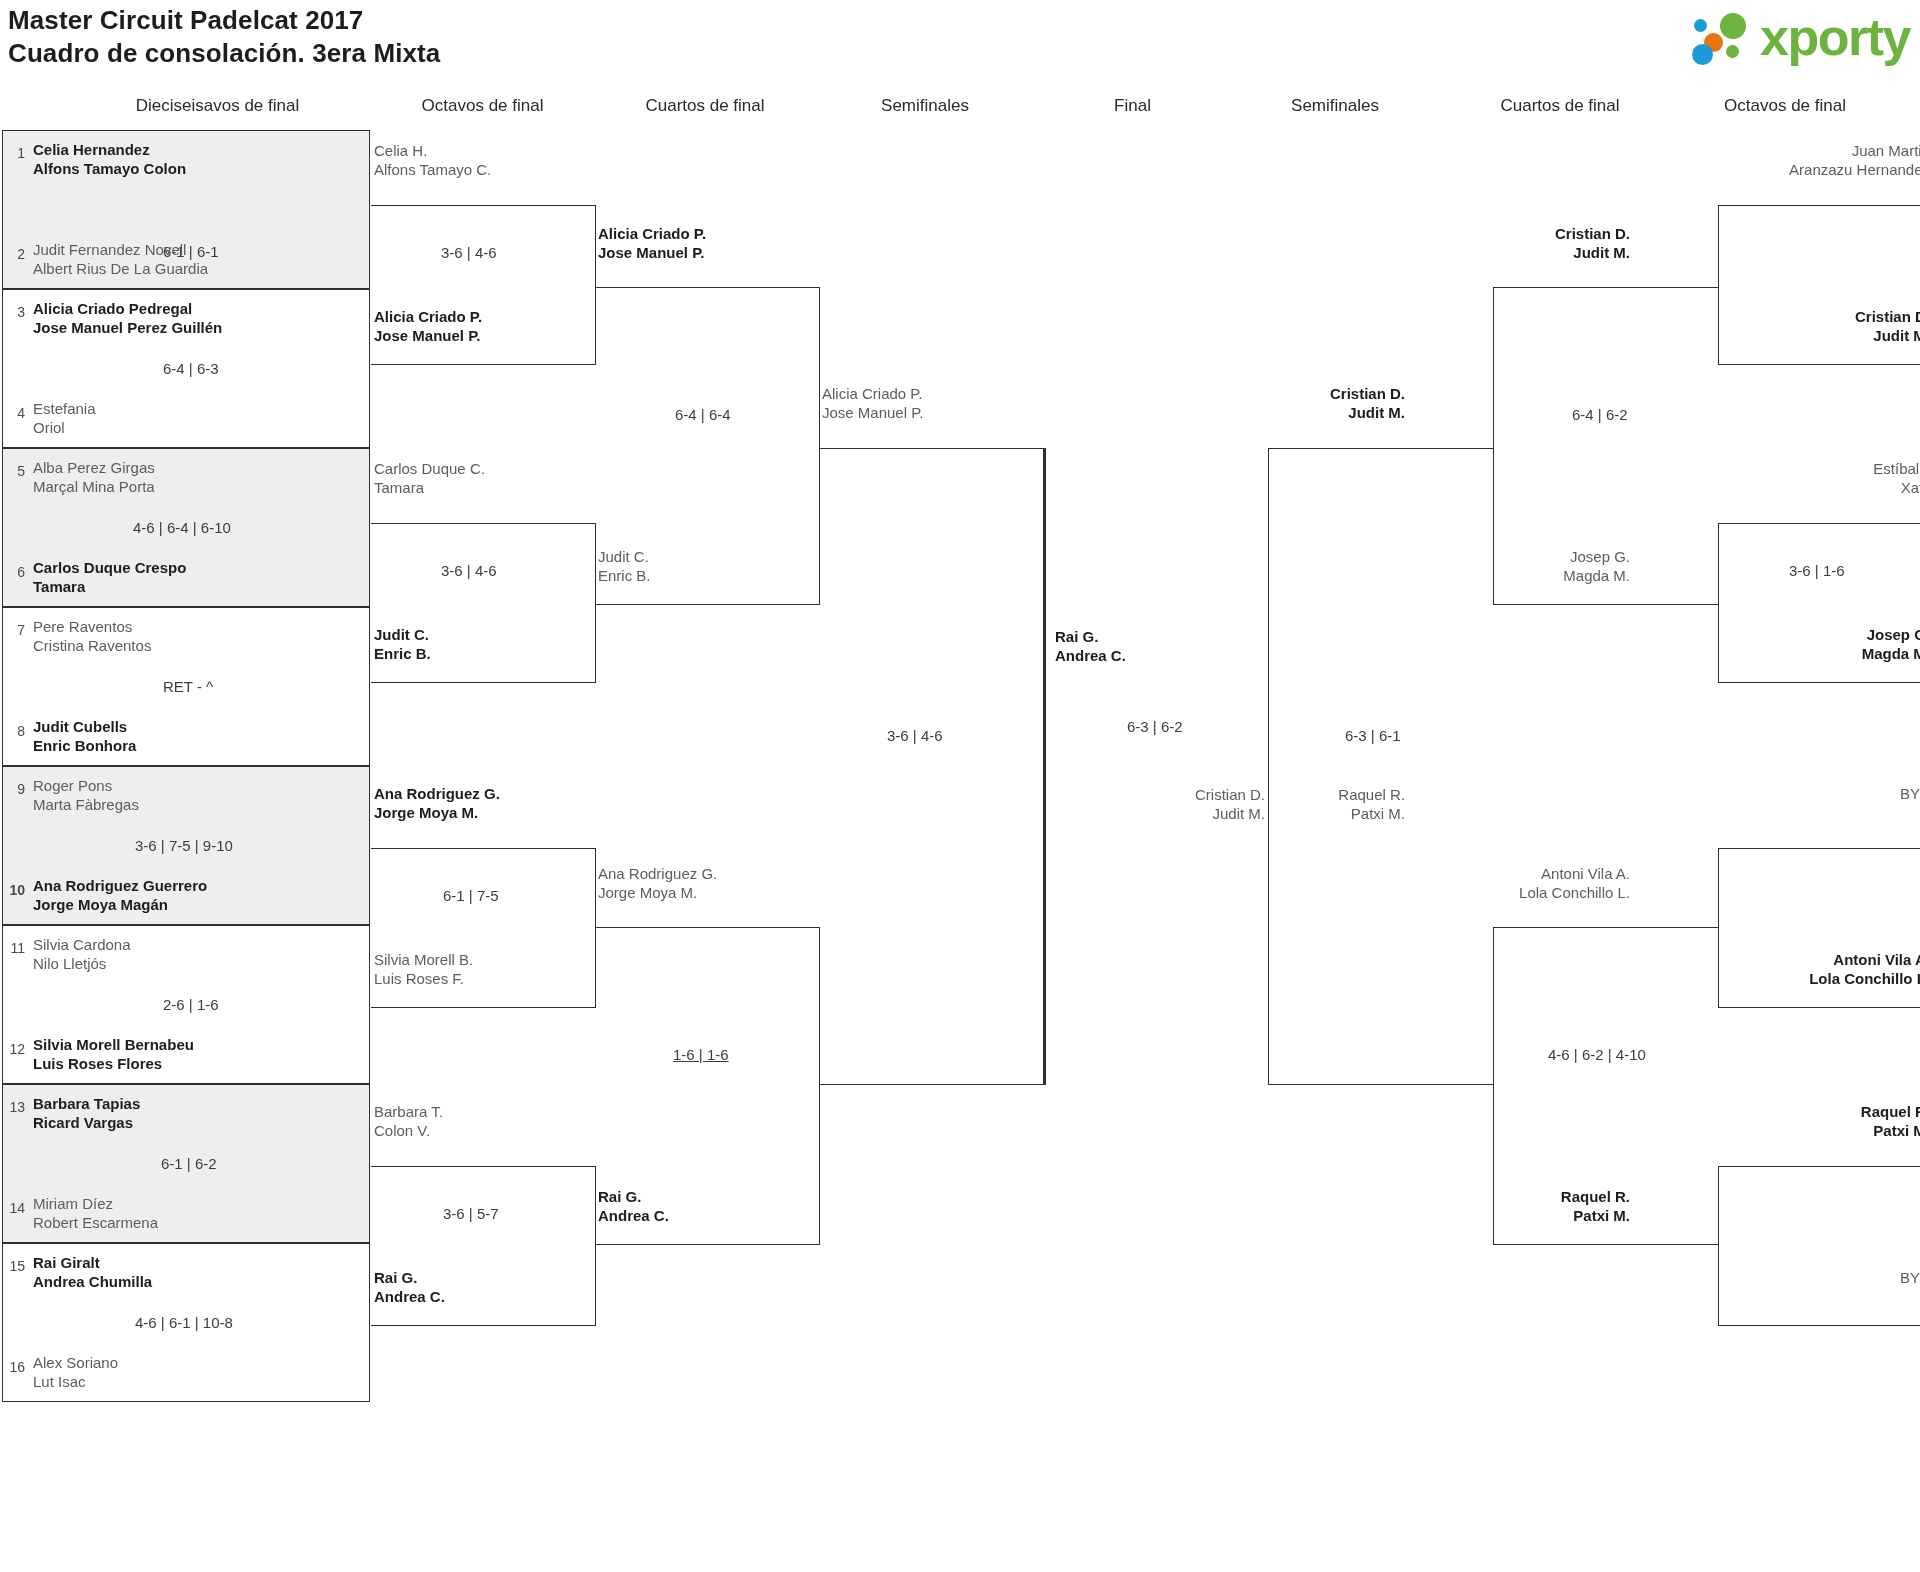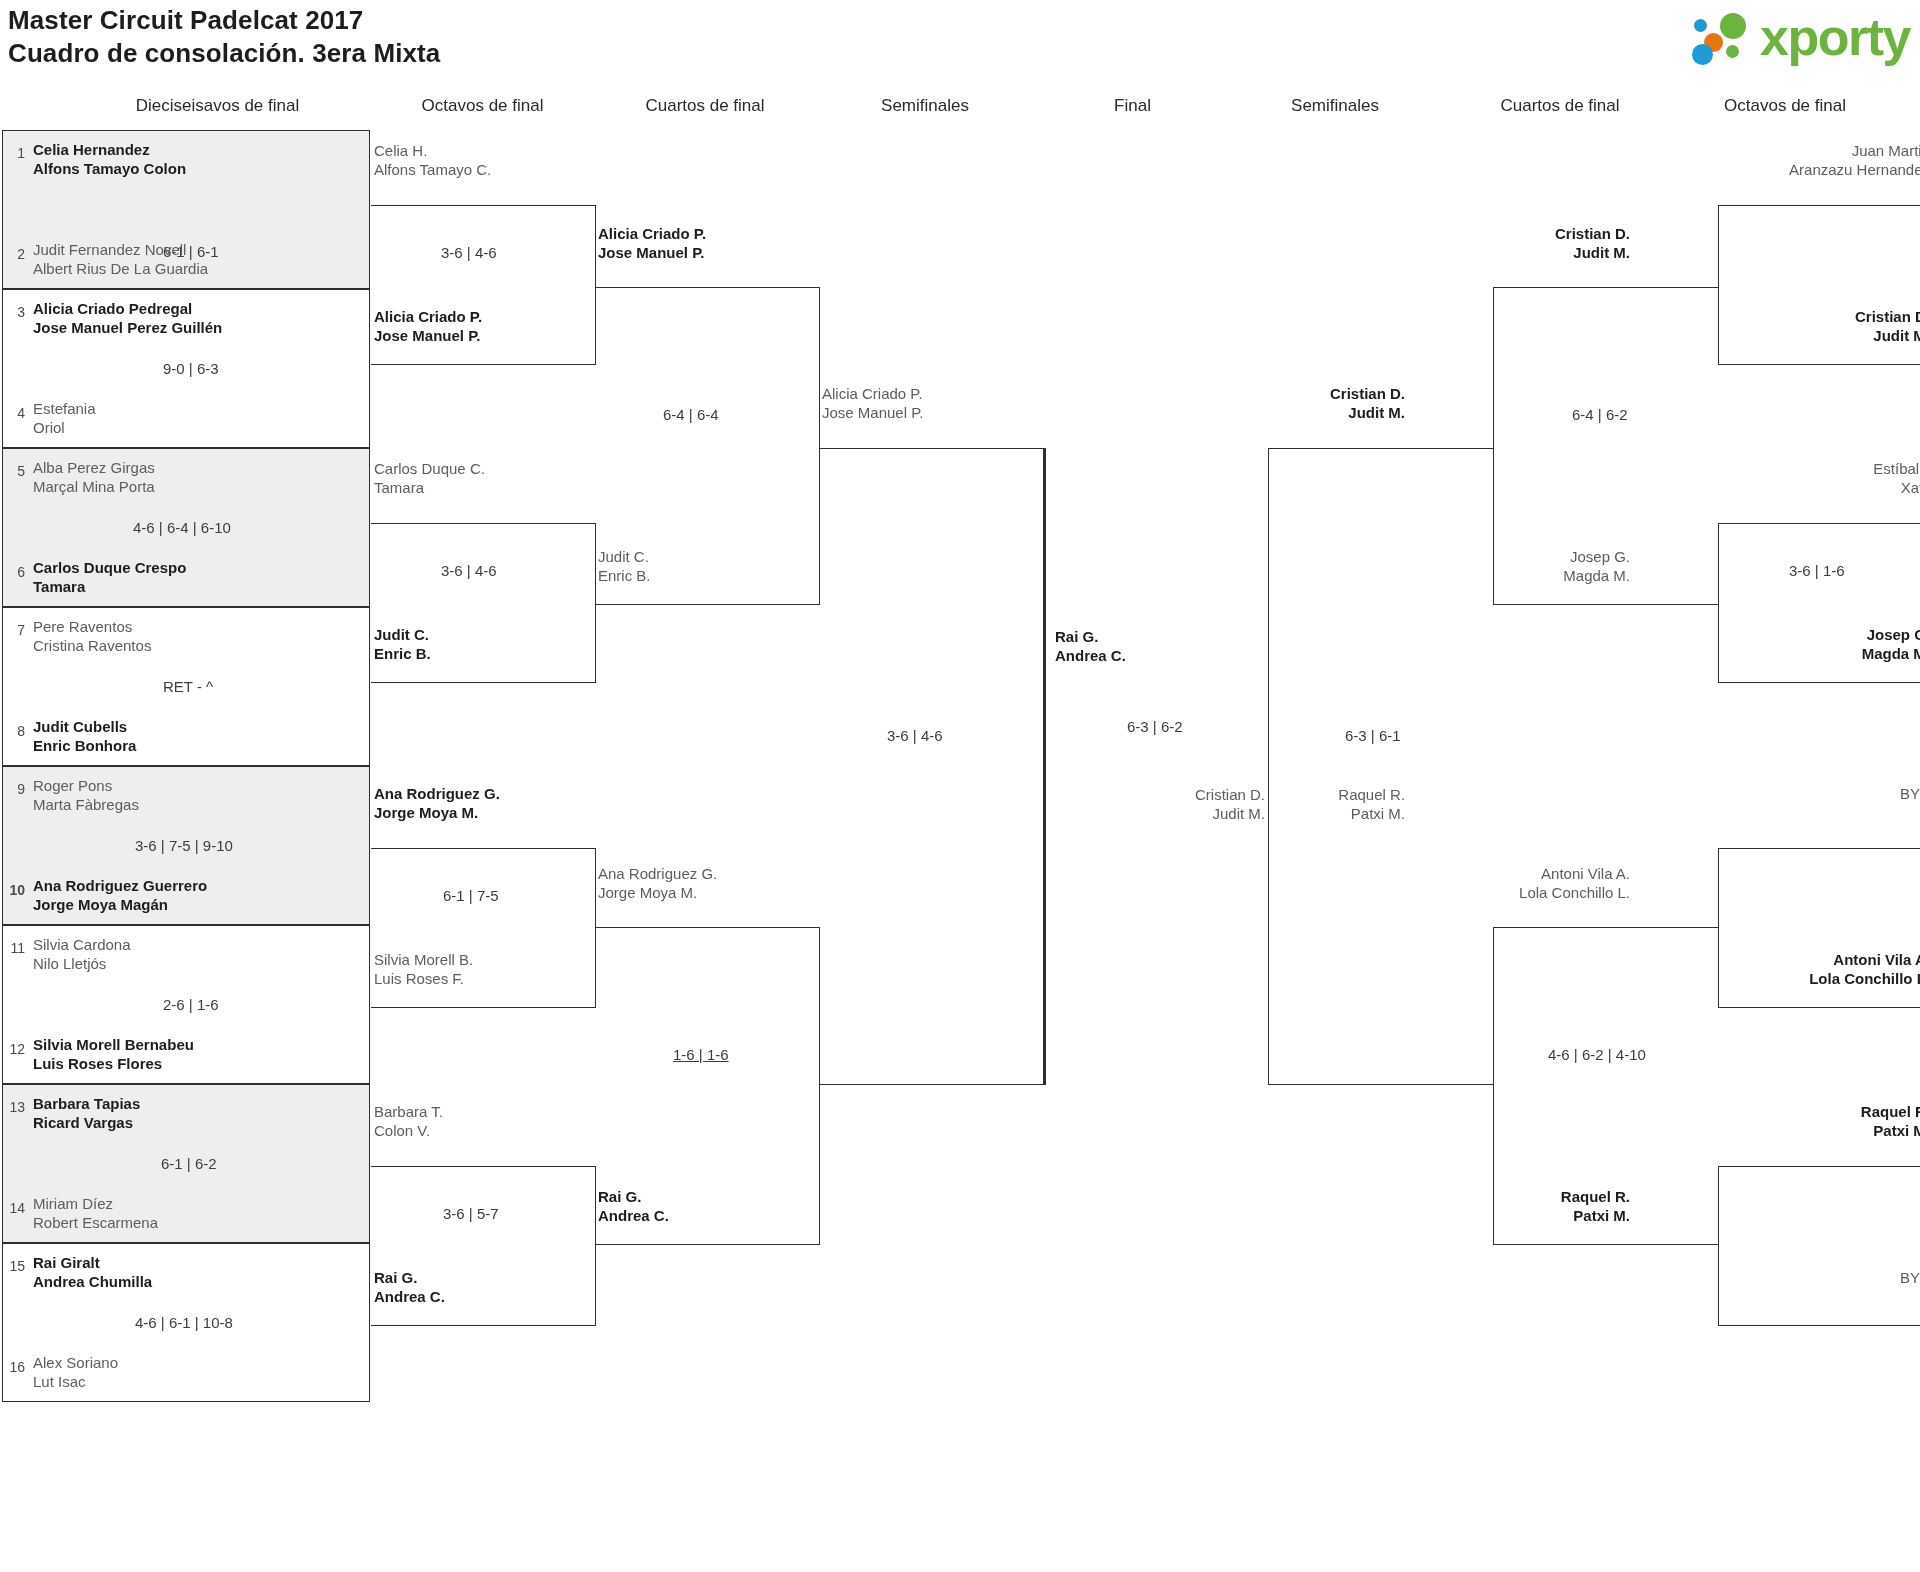--- a/index.html
+++ b/index.html
@@ -127,21 +127,21 @@
       <span class="ln">Albert Rius De La Guardia</span>
     </span>
   </div>
 
   <div class="r1-box" style="left:2px; top:289px; width:368px; height:159px;">
     <span class="seed" style="left:0px; top:14px;">3</span>
     <span class="team win" style="left:30px; top:10px;">
       <span class="ln">Alicia Criado Pedregal</span>
       <span class="ln">Jose Manuel Perez Guillén</span>
     </span>
-    <span class="score" style="left:160px; top:70px;">9-0 | 6-3</span>
+    <span class="score" style="left:160px; top:70px;">6-4 | 6-3</span>
     <span class="seed" style="left:0px; top:115px;">4</span>
     <span class="team lose" style="left:30px; top:110px;">
       <span class="ln">Estefania</span>
       <span class="ln">Oriol</span>
     </span>
   </div>
 
   <div class="r1-box shaded" style="left:2px; top:448px; width:368px; height:159px;">
     <span class="seed" style="left:0px; top:14px;">5</span>
     <span class="team lose" style="left:30px; top:10px;">
@@ -272,21 +272,21 @@
   <span class="team win" style="left:374px; top:1269px;">
     <span class="ln">Rai G.</span>
     <span class="ln">Andrea C.</span>
   </span>
 
   <span class="team win" style="left:598px; top:225px;">
     <span class="ln">Alicia Criado P.</span>
     <span class="ln">Jose Manuel P.</span>
   </span>
   <div class="conn left-open" style="left:595px; top:287px; width:225px; height:318px;">
-    <span class="score" style="left:68px; top:118px;text-align:center;">6-4 | 6-4</span>
+    <span class="score" style="left:80px; top:118px;text-align:center;">6-4 | 6-4</span>
   </div>
   <span class="team lose" style="left:598px; top:548px;">
     <span class="ln">Judit C.</span>
     <span class="ln">Enric B.</span>
   </span>
 
   <span class="team lose" style="left:598px; top:865px;">
     <span class="ln">Ana Rodriguez G.</span>
     <span class="ln">Jorge Moya M.</span>
   </span>

